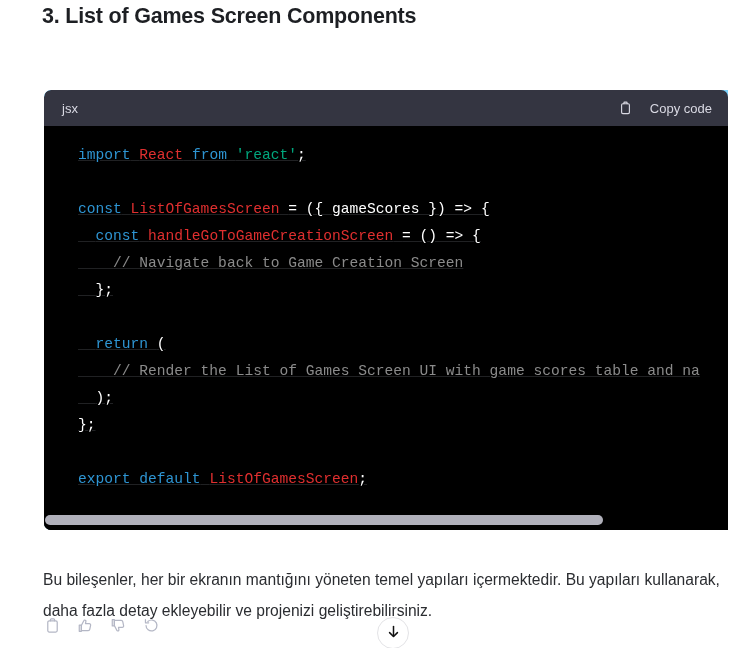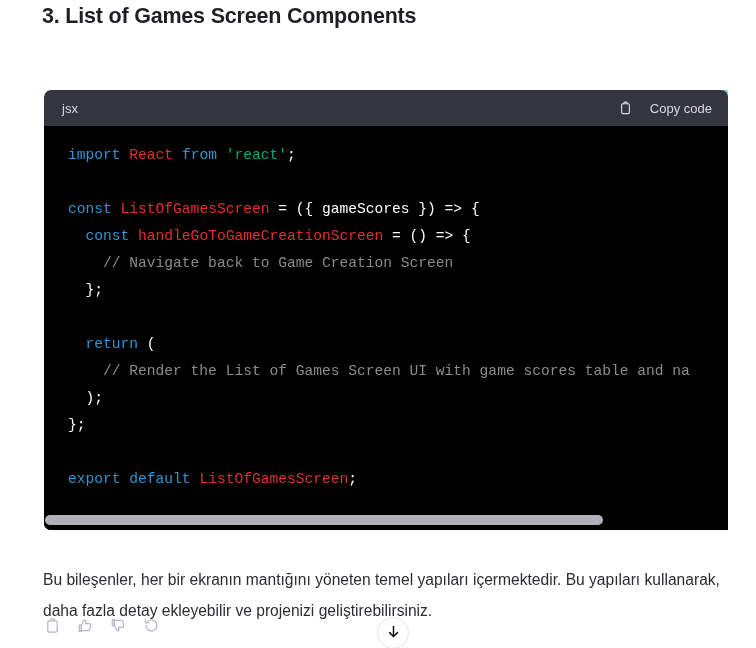--- a/index.html
+++ b/index.html
@@ -79,22 +79,23 @@
     gap: 18px;
     font-size: 13px;
     color: #d9d9e3;
     cursor: pointer;
     user-select: none;
   }
   .copy-code svg { display: block; }
 
   .code-body {
     background: #000000;
-    padding: 16px 0 10px 8px;
+    padding: 16px 0 10px 18px;
     position: relative;
+    text-decoration: underline;
   }
   pre.code {
     margin: 0;
     padding: 0 0 0 16px;
     font-family: "Liberation Mono", "DejaVu Sans Mono", monospace;
     font-size: 14.6px;
     line-height: 27px;
     color: #ffffff;
     white-space: pre;
     overflow: hidden;

